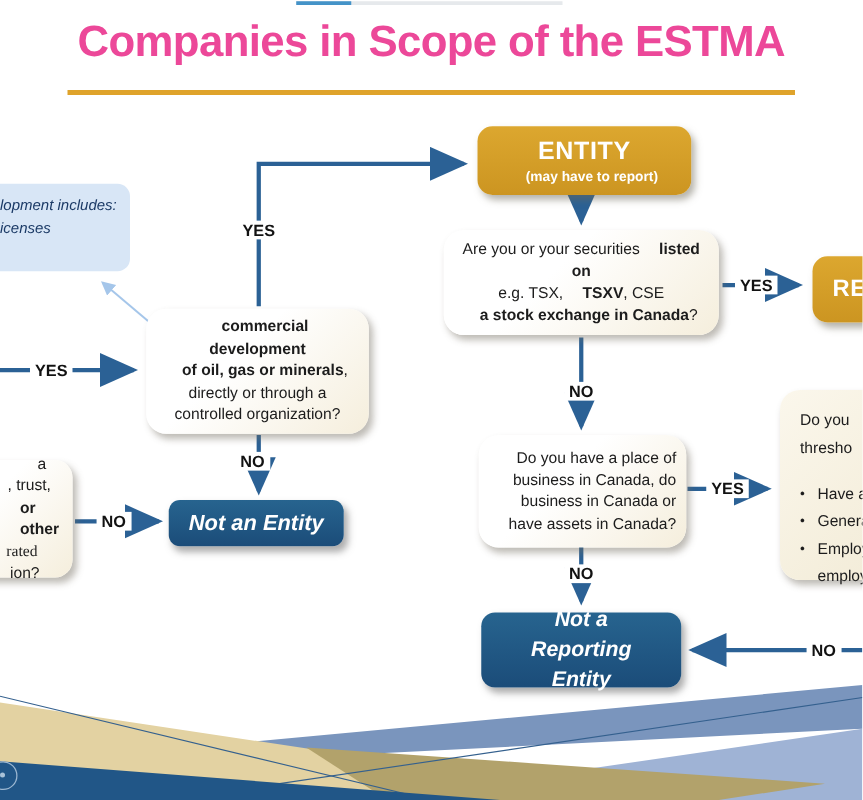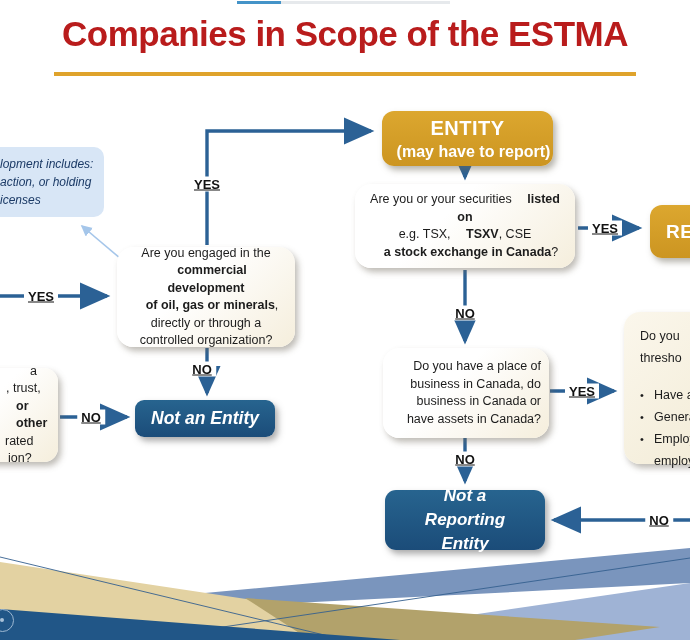--- a/index.html
+++ b/index.html
@@ -5,66 +5,66 @@
   html,body{margin:0;padding:0;}
   body{font-family:"Liberation Sans",sans-serif;}
   #stage{position:relative;width:690px;height:640px;background:#ffffff;overflow:hidden;}
 
   
   .tp-track{position:absolute;left:237px;top:1px;width:213px;height:3px;background:#E6E9EC;}
   .tp-fill{position:absolute;left:0;top:0;width:44px;height:3px;background:#4493C8;}
 
   
   .slide-title{position:absolute;left:0;top:14px;width:690px;text-align:center;
-    font-size:35px;font-weight:bold;color:#b91c1c;letter-spacing:-0.5px;}
+    font-size:35px;font-weight:bold;color:#ec4899;letter-spacing:-0.5px;}
   .title-underline{position:absolute;left:54px;top:72px;width:582px;height:4px;background:#DFA32B;}
 
   
   .connectors{position:absolute;left:0;top:0;width:690px;height:640px;}
 
   
   .qbox{position:absolute;box-sizing:border-box;border-radius:16px;
     background:linear-gradient(135deg,#ffffff 40%,#F5EEDC 100%);
     box-shadow:3px 4px 6px rgba(110,105,90,0.45);
     color:#1c1c1c;font-size:12.5px;line-height:17.5px;text-align:center;
     display:flex;flex-direction:column;justify-content:center;padding:6px 8px;}
   .qbox b{font-weight:bold;margin-left:12px;}
 
   
   .gbox{position:absolute;box-sizing:border-box;border-radius:12px;
     background:linear-gradient(180deg,#DCA72F 0%,#CC9521 100%);
     box-shadow:3px 4px 6px rgba(110,105,90,0.5);
     color:#ffffff;font-weight:bold;text-align:center;
     display:flex;flex-direction:column;justify-content:center;}
   .gbox .g-title{font-size:20px;letter-spacing:0.5px;}
-  .gbox .g-sub{font-size:16px;margin-top:3px;padding-left:12px;}
+  .gbox .g-sub{font-size:11px;margin-top:3px;padding-left:12px;}
 
   
   .dbox{position:absolute;box-sizing:border-box;border-radius:9px;
     background:linear-gradient(180deg,#27648F 0%,#1B4C79 100%);
     box-shadow:3px 4px 6px rgba(90,90,90,0.5);
     color:#ffffff;font-weight:bold;font-style:italic;text-align:center;
     display:flex;align-items:center;justify-content:center;}
 
   
   .callout{position:absolute;left:-12px;top:147px;width:116px;height:70px;border-radius:10px;
     background:#D8E6F6;color:#1B3A66;font-style:italic;font-size:12px;line-height:18px;
     padding:8px 4px 6px 12px;box-sizing:border-box;text-align:left;}
 
   
   .lbl{position:absolute;transform:translate(-50%,-50%);background:#ffffff;
-    font-size:13px;font-weight:bold;color:#121212;padding:0 4px;white-space:nowrap;text-decoration:underline;}
+    font-size:13px;font-weight:bold;color:#121212;padding:0 4px;white-space:nowrap;}
 
   
   .orgcut{left:-64px;top:368px;width:122px;height:94px;border-radius:14px;
     text-align:left;padding:7px 4px 7px 64px;justify-content:center;}
   .orgcut div:nth-child(1){margin-left:30px;}
   .orgcut div:nth-child(2){margin-left:6px;}
   .orgcut div:nth-child(3){margin-left:16px;font-weight:bold;}
-  .orgcut div:nth-child(4){margin-left:5px;}
+  .orgcut div:nth-child(4){margin-left:5px;font-family:Liberation Serif, serif;}
   .orgcut div:nth-child(5){margin-left:8px;}
 
   
   .thbox{left:624px;top:312px;width:100px;height:152px;border-radius:16px;
     background:linear-gradient(135deg,#FBF7EC 0%,#F2EBD6 100%);
     text-align:left;justify-content:flex-start;padding:13px 2px 6px 16px;line-height:22px;font-size:12.5px;}
   .th-intro{margin-bottom:15px;}
   .th-row{display:flex;}
   .th-dot{width:14px;flex:0 0 14px;font-size:11px;}
   .th-cont{padding-left:14px;}
@@ -108,41 +108,39 @@
       <path d="M60,417 L127,417" marker-end="url(#ah)"></path>
       <path d="M550,391 L614,391" marker-end="url(#ah)"></path>
       <path d="M465,437 L465,481" marker-end="url(#ah)"></path>
       <path d="M690,520 L554,520" marker-end="url(#ah)"></path>
     </g>
     <path d="M134,270 L82,226" stroke="#A5C6EA" stroke-width="1.6" fill="none" marker-end="url(#ahl)"></path>
   </svg>
 
   <div class="callout">
     <div>lopment includes:</div>
-    <div>action, or holding</div>
     <div>icenses</div>
   </div>
 
-  <div class="gbox" style="left:382px;top:111px;width:171px;height:55px;">
+  <div class="gbox" style="left:382px;top:101px;width:171px;height:55px;">
     <div class="g-title">ENTITY</div>
     <div class="g-sub">(may have to report)</div>
   </div>
 
   <div class="gbox" style="left:650px;top:205px;width:75px;height:53px;align-items:flex-start;padding-left:16px;">
     <div class="g-title" style="font-size:19px;">RE</div>
   </div>
 
   <div class="qbox" style="left:355px;top:184px;width:220px;height:84px;">
     <div><span>Are you or your securities </span><b>listed on</b></div>
     <div><span>e.g. TSX, </span><b>TSXV</b><span>, CSE</span></div>
     <div><b>a stock exchange in Canada</b><span>?</span></div>
   </div>
 
   <div class="qbox" style="left:117px;top:247px;width:178px;height:100px;">
-    <div><span>Are you engaged in the</span></div>
     <div><b>commercial development</b></div>
     <div><b>of oil, gas or minerals</b><span>,</span></div>
     <div><span>directly or through a</span></div>
     <div><span>controlled organization?</span></div>
   </div>
 
   <div class="qbox orgcut">
     <div>a</div>
     <div>, trust,</div>
     <div>or other</div>

